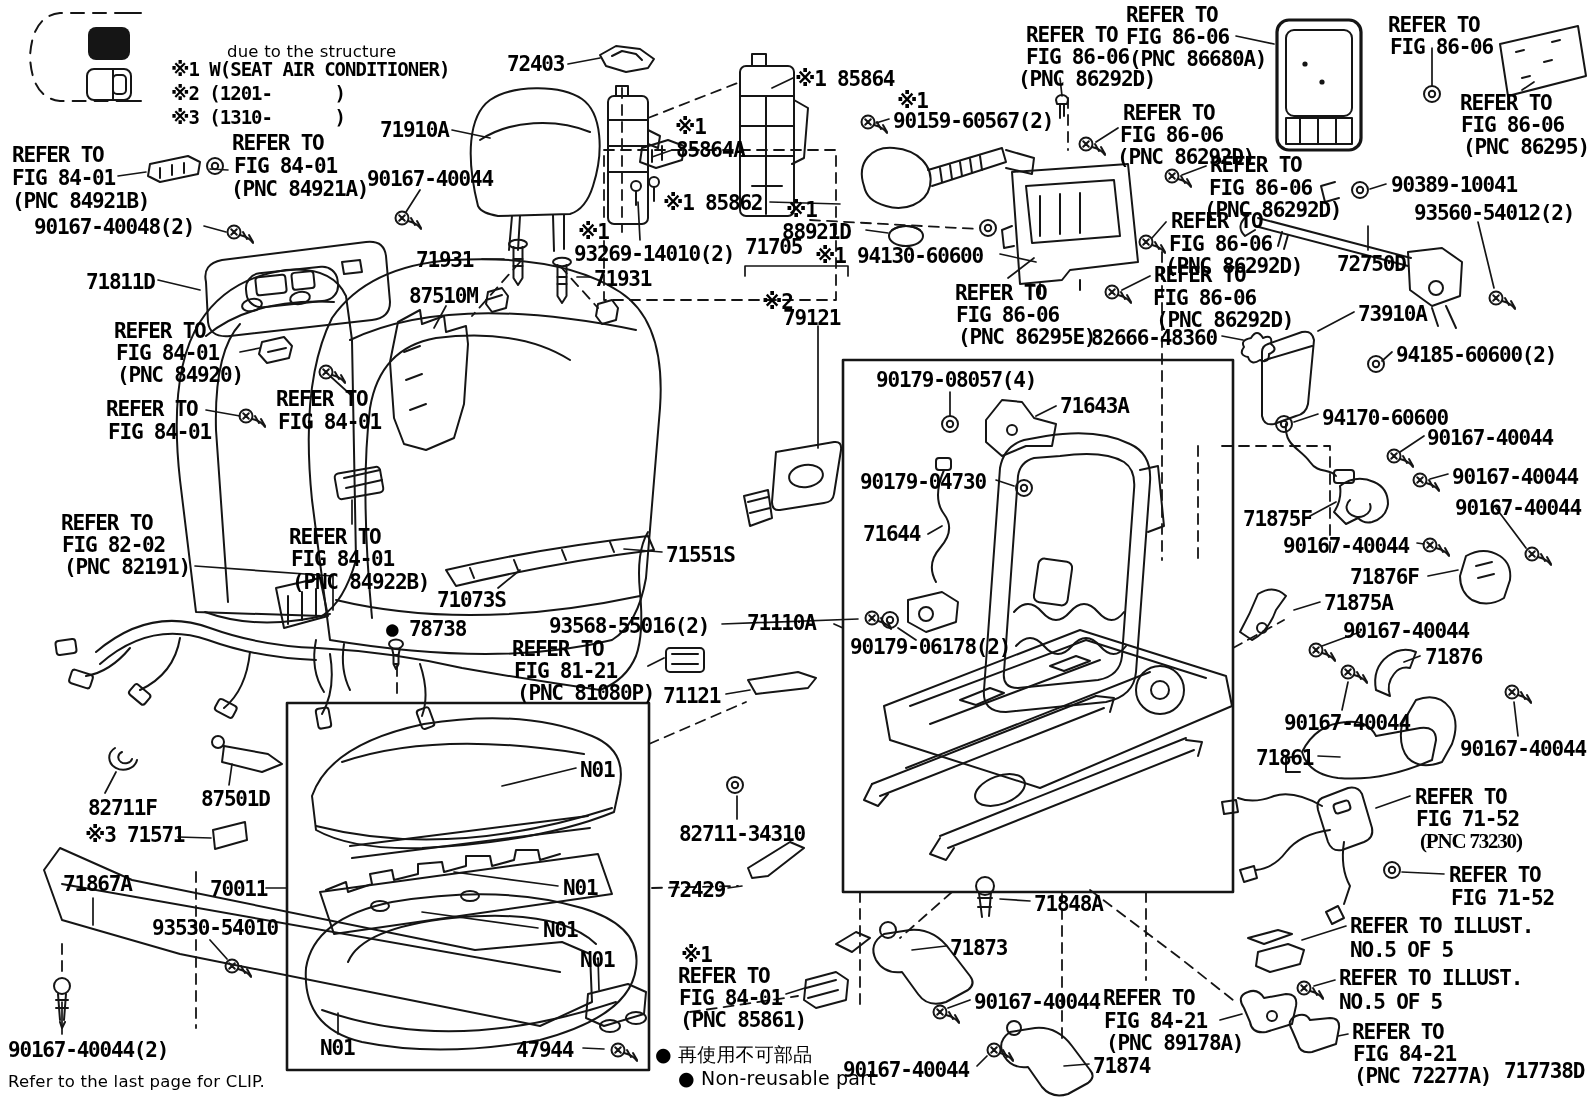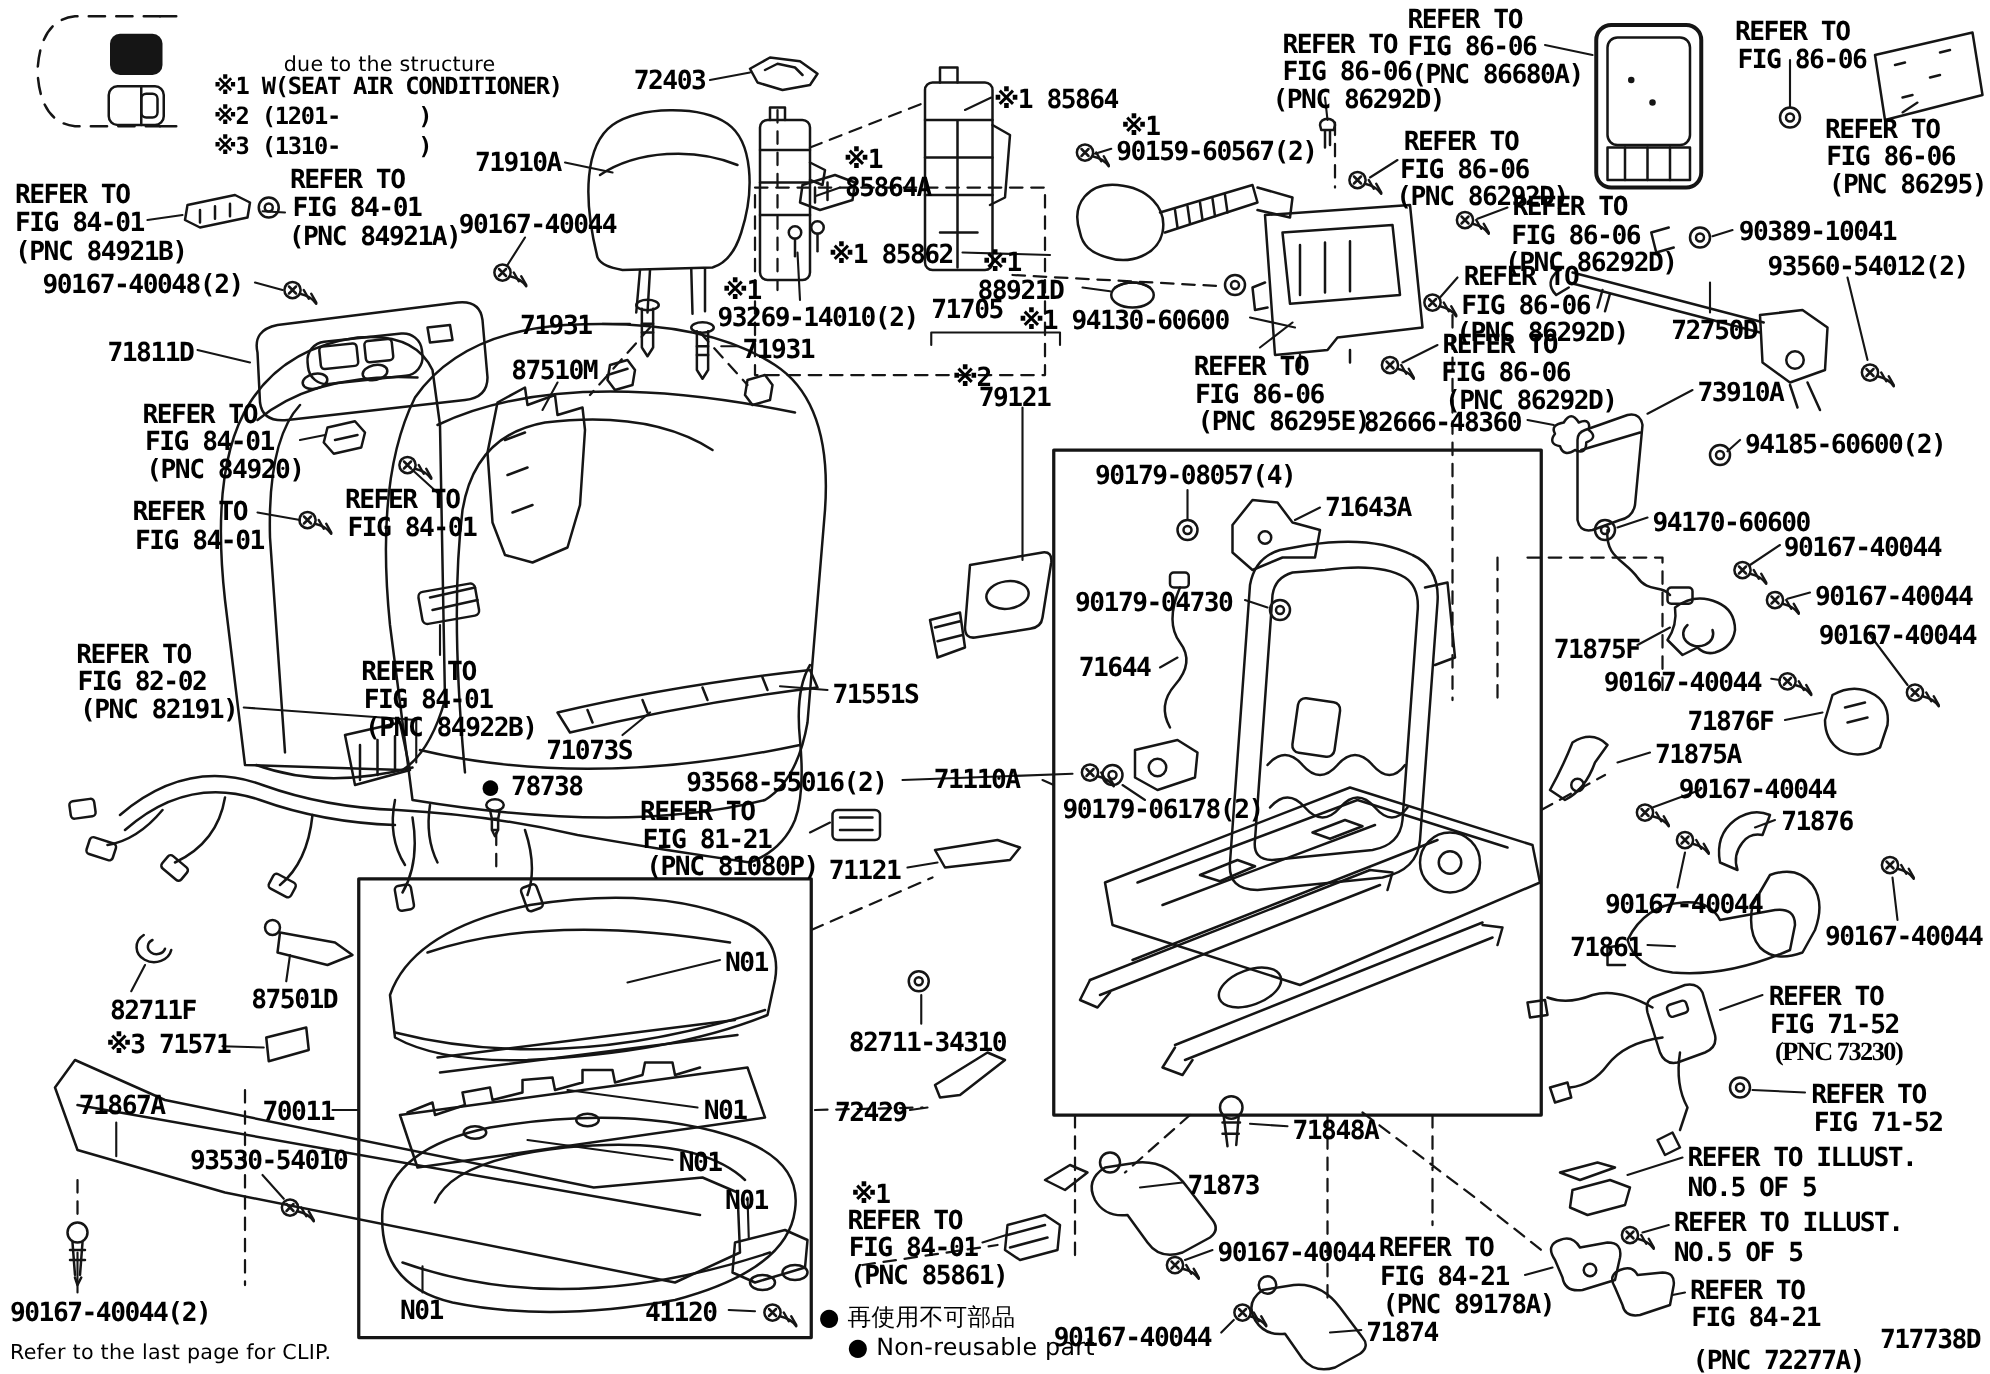--- a/index.html
+++ b/index.html
@@ -389,34 +389,34 @@
       <div class="lbl" style="left: 1416px; top: 808px;">FIG 71-52</div>
       <div class="lbl" style="left: 1420px; top: 830px; font-family: Liberation Serif, serif;">(PNC 73230)</div>
       <div class="lbl" style="left: 1449px; top: 864px;">REFER TO</div>
       <div class="lbl" style="left: 1451px; top: 887px;">FIG 71-52</div>
       <div class="lbl" style="left: 1350px; top: 915px;">REFER TO ILLUST.</div>
       <div class="lbl" style="left: 1350px; top: 939px;">NO.5 OF 5</div>
       <div class="lbl" style="left: 1339px; top: 967px;">REFER TO ILLUST.</div>
       <div class="lbl" style="left: 1339px; top: 991px;">NO.5 OF 5</div>
       <div class="lbl" style="left: 1352px; top: 1021px;">REFER TO</div>
       <div class="lbl" style="left: 1353px; top: 1043px;">FIG 84-21</div>
-      <div class="lbl" style="left: 1354px; top: 1065px; margin-top: 12px;">(PNC 72277A)</div>
+      <div class="lbl" style="left: 1354px; top: 1065px;">(PNC 72277A)</div>
       <div class="lbl" style="left: 88px; top: 797px;">82711F</div>
       <div class="lbl" style="left: 201px; top: 788px;">87501D</div>
       <div class="lbl" style="left: 85px; top: 824px;">※3 71571</div>
       <div class="lbl" style="left: 63px; top: 873px;">71867A</div>
       <div class="lbl" style="left: 210px; top: 878px;">70011</div>
       <div class="lbl" style="left: 152px; top: 917px;">93530-54010</div>
       <div class="lbl" style="left: 8px; top: 1039px;">90167-40044(2)</div>
       <div class="lbl" style="left: 580px; top: 759px;">N01</div>
       <div class="lbl" style="left: 563px; top: 877px;">N01</div>
       <div class="lbl" style="left: 543px; top: 919px;">N01</div>
       <div class="lbl" style="left: 580px; top: 949px;">N01</div>
       <div class="lbl" style="left: 320px; top: 1037px;">N01</div>
-      <div class="lbl" style="left: 516px; top: 1039px;">41120</div>
+      <div class="lbl" style="left: 516px; top: 1039px;">47944</div>
       <div class="lbl" style="left: 679px; top: 823px;">82711-34310</div>
       <div class="lbl" style="left: 668px; top: 879px;">72429</div>
       <div class="lbl" style="left: 681px; top: 944px;">※1</div>
       <div class="lbl" style="left: 678px; top: 965px;">REFER TO</div>
       <div class="lbl" style="left: 679px; top: 987px;">FIG 84-01</div>
       <div class="lbl" style="left: 680px; top: 1009px;">(PNC 85861)</div>
       <div class="lbl" style="left: 1034px; top: 893px;">71848A</div>
       <div class="lbl" style="left: 950px; top: 937px;">71873</div>
       <div class="lbl" style="left: 974px; top: 991px;">90167-40044</div>
       <div class="lbl" style="left: 1103px; top: 987px;">REFER TO</div>

